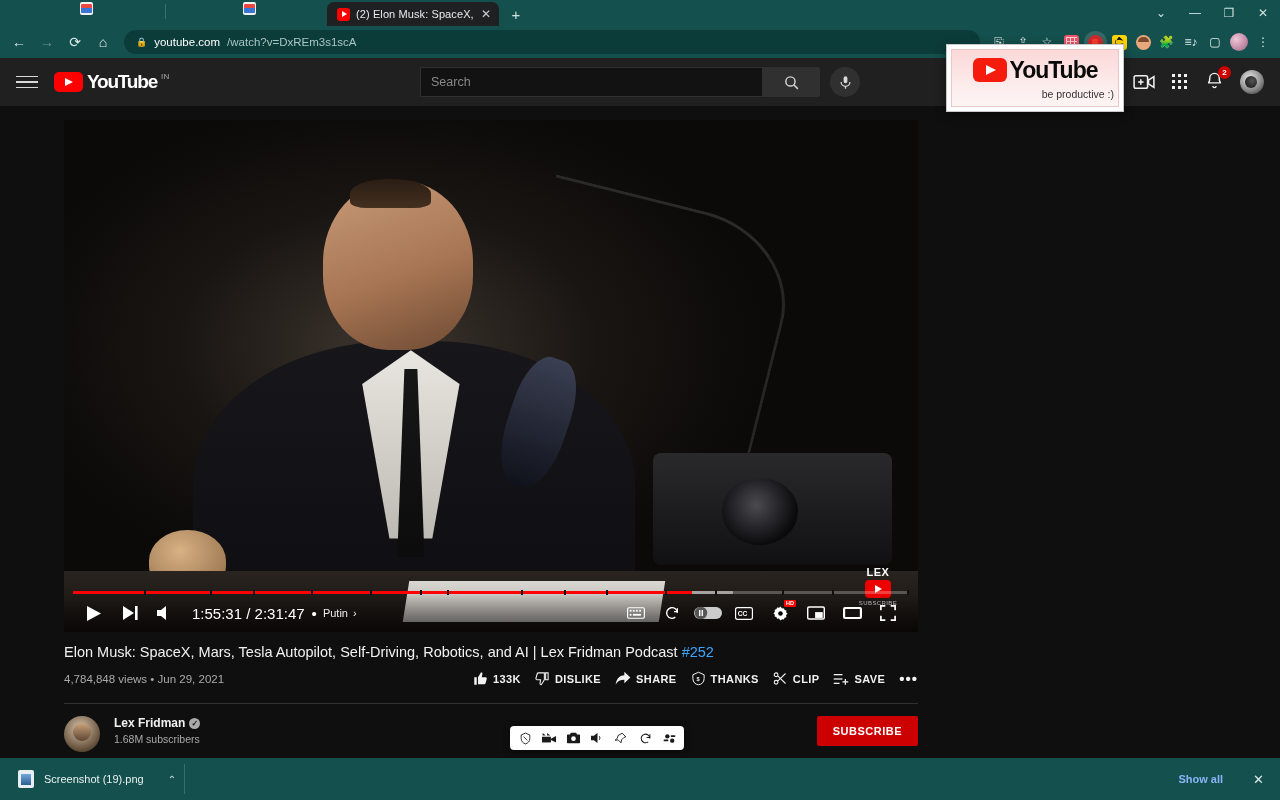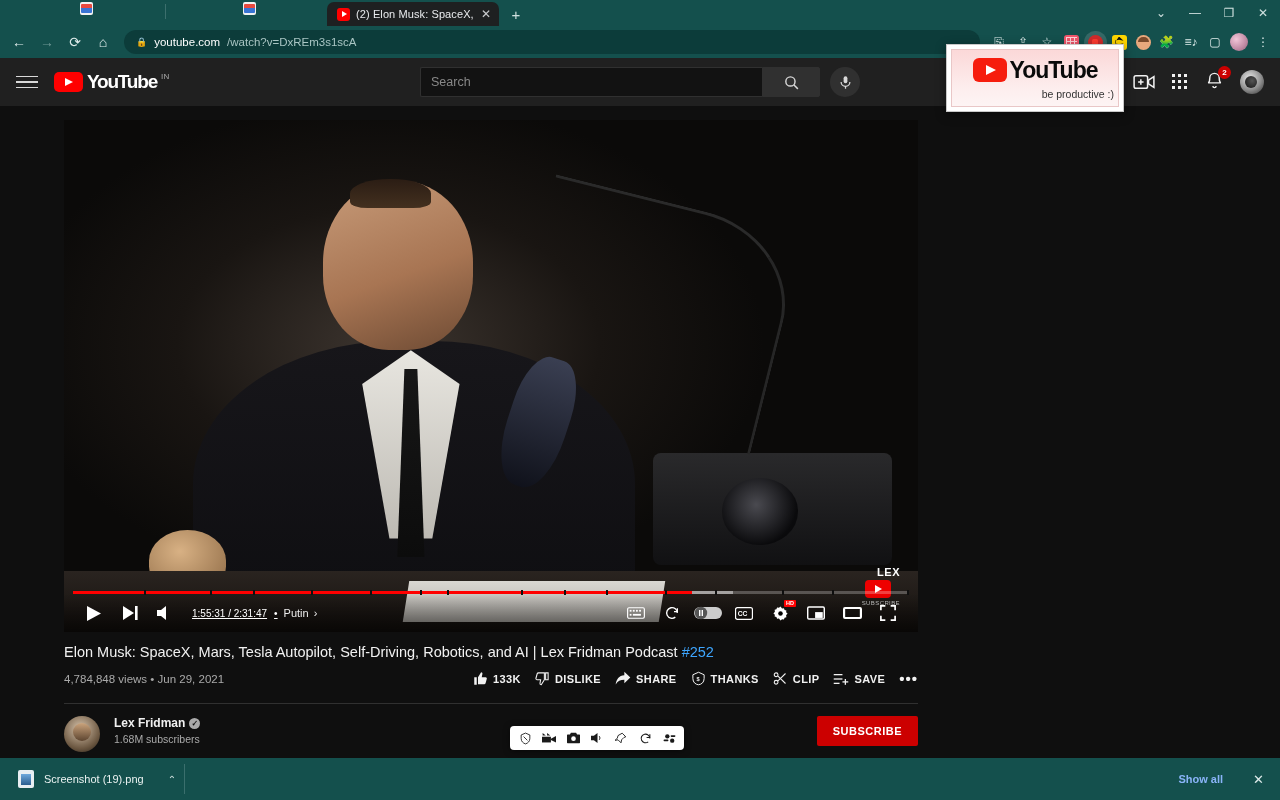--- a/index.html
+++ b/index.html
@@ -165,41 +165,41 @@
   .papers { position: absolute; left: 40%; bottom: 2%; width: 30%; height: 8%;
     background: linear-gradient(180deg, #e9e7e2, #b9b6b0); transform: skewX(-9deg); opacity: .92; }
   .dog { position: absolute; left: 10%; bottom: 8%; width: 9%; height: 12%;
     background: radial-gradient(ellipse at 40% 35%, #d8b184, #8e6a45);
     border-radius: 52% 52% 42% 42%; }
   .camera-rig { position: absolute; right: 3%; bottom: 13%; width: 28%; height: 22%;
     background: linear-gradient(180deg, #2b2b2d, #111113); border-radius: 8px; opacity: .95; }
   .camera-lens { position: absolute; right: 14%; bottom: 17%; width: 9%; height: 13%;
     background: radial-gradient(circle at 45% 40%, #4a4a50, #0a0a0c 70%); border-radius: 50%; }
 
-  .lex-watermark { position: absolute; right: 18px; bottom: 26px; width: 44px; text-align: right; }
+  .lex-watermark { position: absolute; right: 18px; bottom: 26px; width: 44px; text-align: center; }
   .lex-word { font-size: 11px; font-weight: bold; color: #fff; letter-spacing: .5px; }
   .lex-play { width: 26px; height: 18px; background: #e00; border-radius: 4px; margin: 2px auto;
     position: relative; }
   .lex-play::after { content: ""; position: absolute; left: 10px; top: 5px;
     border-left: 7px solid #fff; border-top: 4px solid transparent; border-bottom: 4px solid transparent; }
   .lex-sub { font-size: 6px; color: #cfcfcf; letter-spacing: .4px; }
 
   .progress-row { position: absolute; left: 9px; right: 9px; bottom: 38px; height: 4px; }
   .pbar-bg { position: absolute; inset: 0; background: rgba(255,255,255,.25); height: 3px; top: 1px; }
   .pbar-load { position: absolute; left: 0; top: 1px; height: 3px; background: rgba(255,255,255,.45); }
   .pbar-play { position: absolute; left: 0; top: 1px; height: 3px; background: #ff0000; }
   .pbar-chapters { position: absolute; inset: 0; display: flex; gap: 2px; }
   .pbar-chapters i { display: block; height: 5px; background: transparent; border-right: 2px solid #0f0f0f; }
 
   .controls { position: absolute; left: 0; right: 0; bottom: 0; height: 38px;
     display: flex; align-items: center; padding: 0 12px; gap: 0;
     background: linear-gradient(180deg, rgba(0,0,0,0) 0%, rgba(0,0,0,.55) 100%); }
   .ctl { width: 36px; height: 36px; display: flex; align-items: center; justify-content: center;
     color: #fff; position: relative; }
-  .time-text { font-size: 10px; color: #fff; margin-left: 8px; white-space: nowrap; text-decoration: underline; }
+  .time-text { font-size: 15px; color: #fff; margin-left: 8px; white-space: nowrap; }
   .chapter-text { font-size: 11px; color: #fff; opacity: .92; }
   .ctl-spacer { flex: 1 1 auto; }
   .hd-badge { position: absolute; top: 5px; right: 2px; background: #ff0000; color: #fff;
     font-size: 5.5px; font-weight: bold; padding: 0 2px; border-radius: 1px; line-height: 7px; }
 
   .meta { width: 854px; padding: 10px 0 0 0; }
   .video-title { font-size: 14.5px; color: #f1f1f1; font-weight: 400; line-height: 20px; }
   .title-hash { color: #3ea6ff; }
   .meta-row { display: flex; align-items: center; justify-content: space-between; margin-top: 8px; }
   .views { font-size: 11.5px; color: #aaa; }

